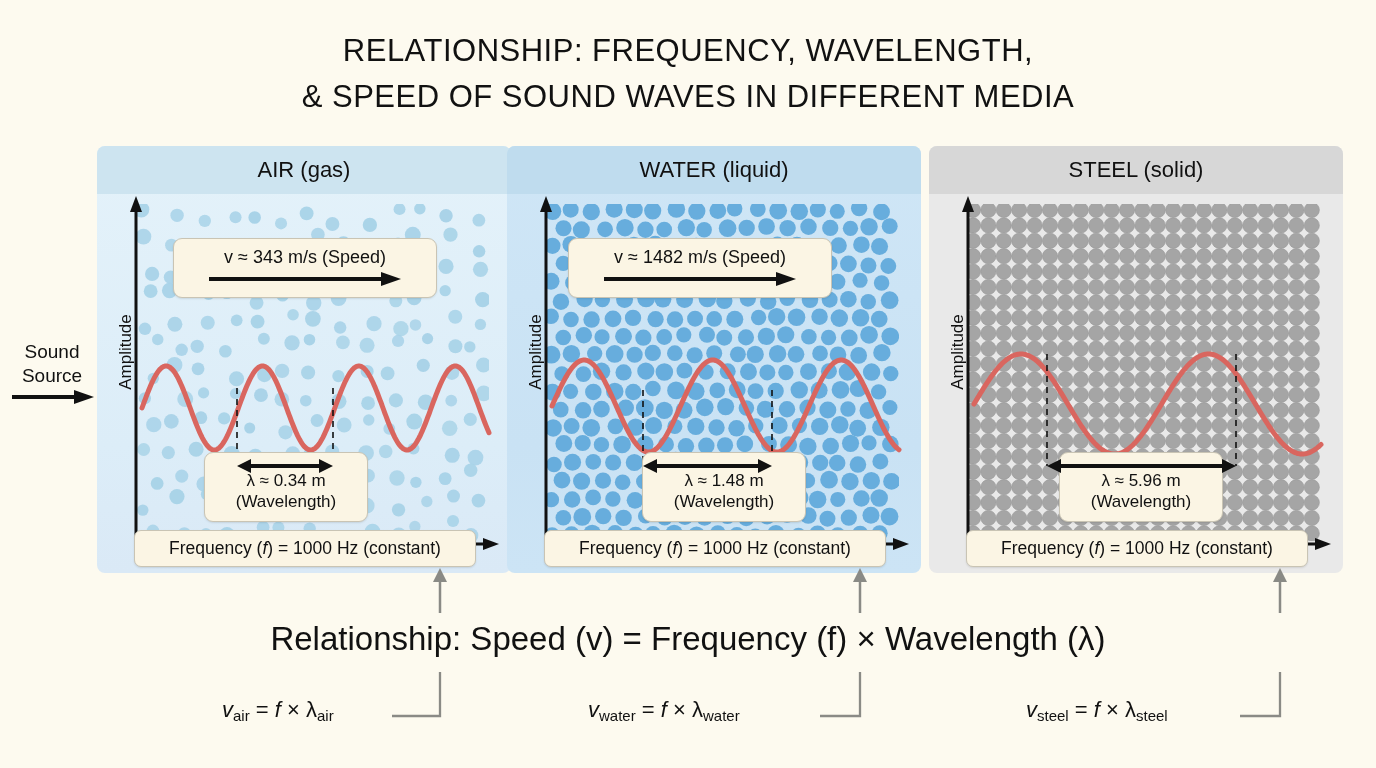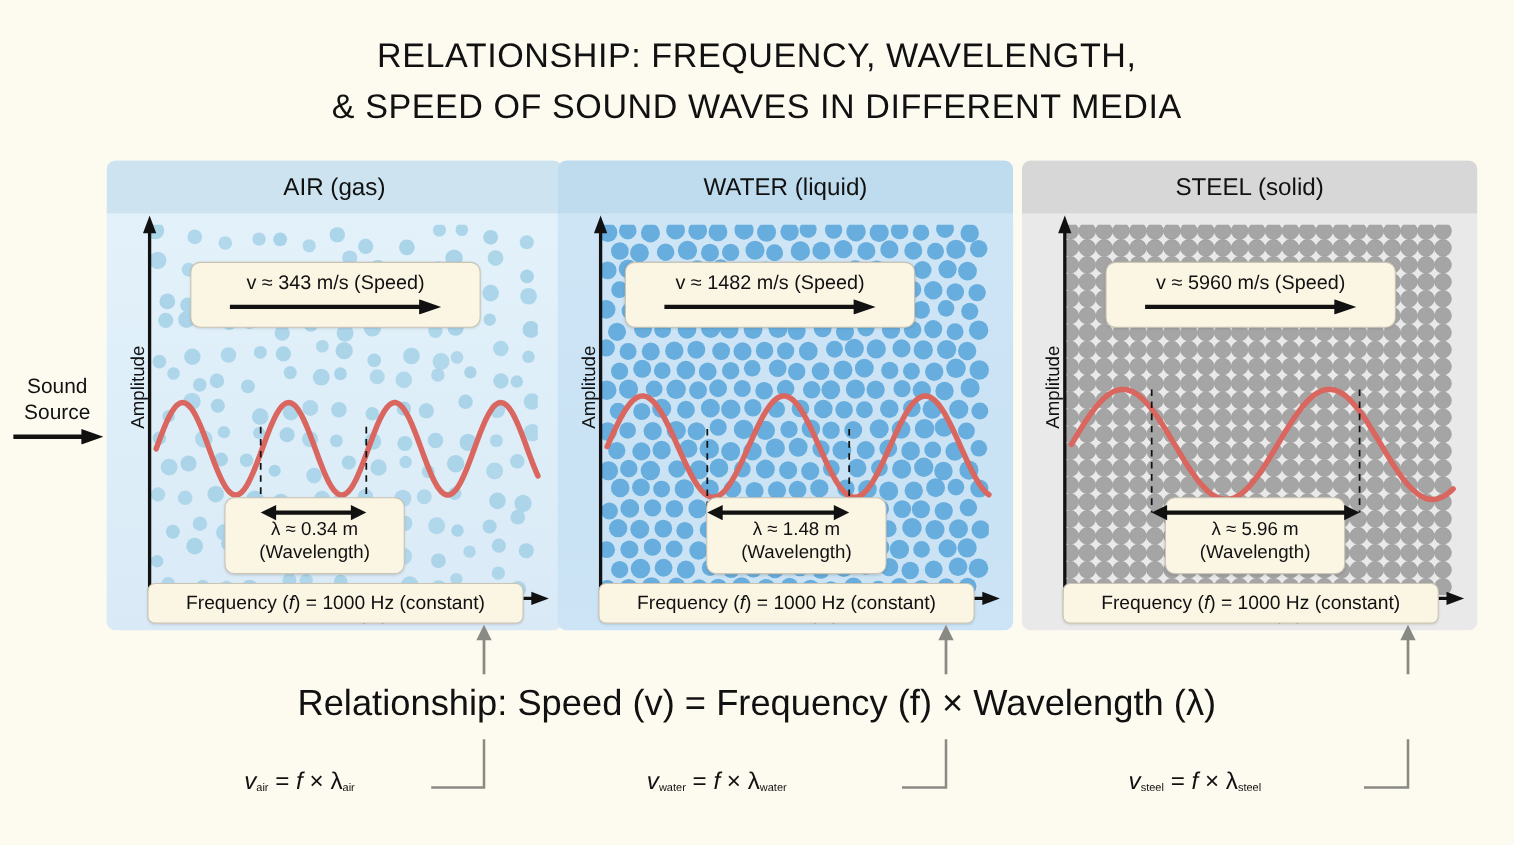--- a/index.html
+++ b/index.html
@@ -159,21 +159,21 @@
     font-size: 33px;
     color: #111;
   }
   .subformula {
     position: absolute;
     top: 697px;
     font-size: 22px;
     color: #111;
     white-space: nowrap;
   }
-  .subformula .sub { font-size: 10px; vertical-align: -0.25em; }
+  .subformula .sub { font-size: 15px; vertical-align: -0.25em; }
   .subformula .vv { font-style: italic; }
   .f-air   { left: 222px; }
   .f-water { left: 588px; }
   .f-steel { left: 1026px; }
 
   svg.overlay {
     position: absolute;
     left: 0; top: 0;
     width: 1376px; height: 768px;
     pointer-events: none;
@@ -1300,27 +1300,20 @@
         <polygon points="386,344 402,350 386,356" fill="#111"></polygon>
       </svg>
       <svg width="414" height="389" style="position:absolute;left:0;top:0;">
         <path id="steel-wave-path" fill="none" stroke="#d9665f" stroke-width="5" stroke-linecap="round" d="M45.00,210.00 L45.83,208.62 L46.65,207.23 L47.48,205.85 L48.30,204.48 L49.13,203.10 L49.96,201.74 L50.78,200.37 L51.61,199.02 L52.44,197.67 L53.26,196.34 L54.09,195.01 L54.91,193.70 L55.74,192.40 L56.57,191.11 L57.39,189.83 L58.22,188.58 L59.05,187.33 L59.87,186.11 L60.70,184.90 L61.52,183.72 L62.35,182.55 L63.18,181.40 L64.00,180.28 L64.83,179.18 L65.65,178.10 L66.48,177.05 L67.31,176.02 L68.13,175.02 L68.96,174.04 L69.79,173.09 L70.61,172.17 L71.44,171.28 L72.26,170.42 L73.09,169.59 L73.92,168.79 L74.74,168.03 L75.57,167.29 L76.40,166.59 L77.22,165.92 L78.05,165.28 L78.87,164.68 L79.70,164.11 L80.53,163.58 L81.35,163.08 L82.18,162.62 L83.00,162.20 L83.83,161.81 L84.66,161.46 L85.48,161.15 L86.31,160.87 L87.14,160.63 L87.96,160.43 L88.79,160.27 L89.61,160.15 L90.44,160.06 L91.27,160.01 L92.09,160.00 L92.92,160.03 L93.75,160.10 L94.57,160.20 L95.40,160.34 L96.22,160.53 L97.05,160.74 L97.88,161.00 L98.70,161.30 L99.53,161.63 L100.35,162.00 L101.18,162.40 L102.01,162.84 L102.83,163.32 L103.66,163.83 L104.49,164.38 L105.31,164.97 L106.14,165.59 L106.96,166.24 L107.79,166.92 L108.62,167.64 L109.44,168.40 L110.27,169.18 L111.10,169.99 L111.92,170.84 L112.75,171.71 L113.57,172.62 L114.40,173.55 L115.23,174.51 L116.05,175.50 L116.88,176.52 L117.70,177.56 L118.53,178.62 L119.36,179.71 L120.18,180.82 L121.01,181.96 L121.84,183.11 L122.66,184.29 L123.49,185.49 L124.31,186.70 L125.14,187.94 L125.97,189.19 L126.79,190.45 L127.62,191.73 L128.45,193.03 L129.27,194.34 L130.10,195.66 L130.92,196.99 L131.75,198.33 L132.58,199.68 L133.40,201.04 L134.23,202.40 L135.05,203.77 L135.88,205.15 L136.71,206.52 L137.53,207.91 L138.36,209.29 L139.19,210.67 L140.01,212.06 L140.84,213.44 L141.66,214.82 L142.49,216.19 L143.32,217.56 L144.14,218.93 L144.97,220.29 L145.80,221.64 L146.62,222.98 L147.45,224.31 L148.27,225.63 L149.10,226.94 L149.93,228.23 L150.75,229.51 L151.58,230.78 L152.40,232.03 L153.23,233.26 L154.06,234.48 L154.88,235.68 L155.71,236.85 L156.54,238.01 L157.36,239.15 L158.19,240.26 L159.01,241.35 L159.84,242.42 L160.67,243.46 L161.49,244.47 L162.32,245.46 L163.15,246.42 L163.97,247.36 L164.80,248.26 L165.62,249.14 L166.45,249.98 L167.28,250.80 L168.10,251.58 L168.93,252.34 L169.75,253.06 L170.58,253.74 L171.41,254.40 L172.23,255.02 L173.06,255.60 L173.89,256.15 L174.71,256.67 L175.54,257.14 L176.36,257.59 L177.19,257.99 L178.02,258.36 L178.84,258.70 L179.67,258.99 L180.50,259.25 L181.32,259.47 L182.15,259.65 L182.97,259.80 L183.80,259.90 L184.63,259.97 L185.45,260.00 L186.28,259.99 L187.10,259.94 L187.93,259.86 L188.76,259.73 L189.58,259.57 L190.41,259.37 L191.24,259.14 L192.06,258.86 L192.89,258.55 L193.71,258.20 L194.54,257.81 L195.37,257.39 L196.19,256.93 L197.02,256.43 L197.85,255.90 L198.67,255.34 L199.50,254.74 L200.32,254.10 L201.15,253.43 L201.98,252.73 L202.80,251.99 L203.63,251.23 L204.45,250.43 L205.28,249.60 L206.11,248.74 L206.93,247.85 L207.76,246.93 L208.59,245.98 L209.41,245.01 L210.24,244.01 L211.06,242.98 L211.89,241.93 L212.72,240.85 L213.54,239.75 L214.37,238.63 L215.20,237.48 L216.02,236.32 L216.85,235.13 L217.67,233.92 L218.50,232.70 L219.33,231.46 L220.15,230.20 L220.98,228.93 L221.80,227.64 L222.63,226.34 L223.46,225.02 L224.28,223.70 L225.11,222.36 L225.94,221.02 L226.76,219.66 L227.59,218.30 L228.41,216.93 L229.24,215.56 L230.07,214.18 L230.89,212.80 L231.72,211.42 L232.55,210.04 L233.37,208.65 L234.20,207.27 L235.02,205.89 L235.85,204.51 L236.68,203.14 L237.50,201.77 L238.33,200.41 L239.15,199.06 L239.98,197.71 L240.81,196.37 L241.63,195.05 L242.46,193.73 L243.29,192.43 L244.11,191.14 L244.94,189.87 L245.76,188.61 L246.59,187.37 L247.42,186.14 L248.24,184.94 L249.07,183.75 L249.90,182.58 L250.72,181.43 L251.55,180.31 L252.37,179.21 L253.20,178.13 L254.03,177.07 L254.85,176.05 L255.68,175.04 L256.50,174.07 L257.33,173.12 L258.16,172.20 L258.98,171.31 L259.81,170.45 L260.64,169.62 L261.46,168.81 L262.29,168.05 L263.11,167.31 L263.94,166.61 L264.77,165.93 L265.59,165.30 L266.42,164.70 L267.25,164.13 L268.07,163.59 L268.90,163.10 L269.72,162.64 L270.55,162.21 L271.38,161.82 L272.20,161.47 L273.03,161.16 L273.85,160.88 L274.68,160.64 L275.51,160.44 L276.33,160.27 L277.16,160.15 L277.99,160.06 L278.81,160.01 L279.64,160.00 L280.46,160.03 L281.29,160.09 L282.12,160.20 L282.94,160.34 L283.77,160.52 L284.60,160.74 L285.42,160.99 L286.25,161.29 L287.07,161.62 L287.90,161.99 L288.73,162.39 L289.55,162.83 L290.38,163.31 L291.20,163.82 L292.03,164.37 L292.86,164.95 L293.68,165.57 L294.51,166.22 L295.34,166.91 L296.16,167.62 L296.99,168.37 L297.81,169.16 L298.64,169.97 L299.47,170.82 L300.29,171.69 L301.12,172.59 L301.95,173.53 L302.77,174.49 L303.60,175.47 L304.42,176.49 L305.25,177.53 L306.08,178.59 L306.90,179.68 L307.73,180.79 L308.55,181.93 L309.38,183.08 L310.21,184.26 L311.03,185.45 L311.86,186.67 L312.69,187.90 L313.51,189.15 L314.34,190.42 L315.16,191.70 L315.99,192.99 L316.82,194.30 L317.64,195.62 L318.47,196.95 L319.30,198.29 L320.12,199.64 L320.95,201.00 L321.77,202.36 L322.60,203.73 L323.43,205.11 L324.25,206.49 L325.08,207.87 L325.90,209.25 L326.73,210.64 L327.56,212.02 L328.38,213.40 L329.21,214.78 L330.04,216.16 L330.86,217.53 L331.69,218.89 L332.51,220.25 L333.34,221.60 L334.17,222.94 L334.99,224.27 L335.82,225.59 L336.65,226.90 L337.47,228.20 L338.30,229.48 L339.12,230.75 L339.95,232.00 L340.78,233.23 L341.60,234.45 L342.43,235.64 L343.25,236.82 L344.08,237.98 L344.91,239.12 L345.73,240.23 L346.56,241.32 L347.39,242.39 L348.21,243.43 L349.04,244.44 L349.86,245.43 L350.69,246.40 L351.52,247.33 L352.34,248.24 L353.17,249.11 L354.00,249.96 L354.82,250.78 L355.65,251.56 L356.47,252.32 L357.30,253.04 L358.13,253.72 L358.95,254.38 L359.78,255.00 L360.60,255.59 L361.43,256.14 L362.26,256.65 L363.08,257.13 L363.91,257.58 L364.74,257.98 L365.56,258.35 L366.39,258.69 L367.21,258.98 L368.04,259.24 L368.87,259.46 L369.69,259.65 L370.52,259.79 L371.35,259.90 L372.17,259.97 L373.00,260.00 L373.82,259.99 L374.65,259.94 L375.48,259.86 L376.30,259.74 L377.13,259.58 L377.95,259.38 L378.78,259.14 L379.61,258.87 L380.43,258.56 L381.26,258.21 L382.09,257.82 L382.91,257.40 L383.74,256.94 L384.56,256.45 L385.39,255.92 L386.22,255.35 L387.04,254.75 L387.87,254.12 L388.70,253.45 L389.52,252.75 L390.35,252.01 L391.17,251.25 L392.00,250.45"></path>
         <line id="steel-dash-1" stroke="#111" stroke-width="1.6" stroke-dasharray="6,5" x1="118" x2="118" y1="160" y2="272"></line>
         <line id="steel-dash-2" stroke="#111" stroke-width="1.6" stroke-dasharray="6,5" x1="307" x2="307" y1="160" y2="272"></line>
       </svg>
       <div class="y-label">Amplitude</div>
       <div class="x-label">Distance (m)</div>
 
-      <div class="callout speed-box" style="left:76px;">
-        <span class="speed-text">v ≈ 5960 m/s (Speed)</span>
-        <svg class="speed-arrow" width="196" height="14">
-          <line x1="2" y1="7" x2="178" y2="7" stroke="#111" stroke-width="4"></line>
-          <polygon points="174,0 194,7 174,14" fill="#111"></polygon>
-        </svg>
-      </div>
 
       <div class="callout wave-box" style="left:130px; top:258px;">
         <span class="wave-text">λ ≈ 5.96 m
 (Wavelength)</span>
       </div>
       <svg width="414" height="389" style="position:absolute;left:0;top:0;">
         <g id="steel-measure">
             <line x1="127" x2="298" y1="272" y2="272" stroke="#111" stroke-width="4"></line>
             <polygon points="118,272 132,265 132,279" fill="#111"></polygon>
             <polygon points="307,272 293,265 293,279" fill="#111"></polygon>

